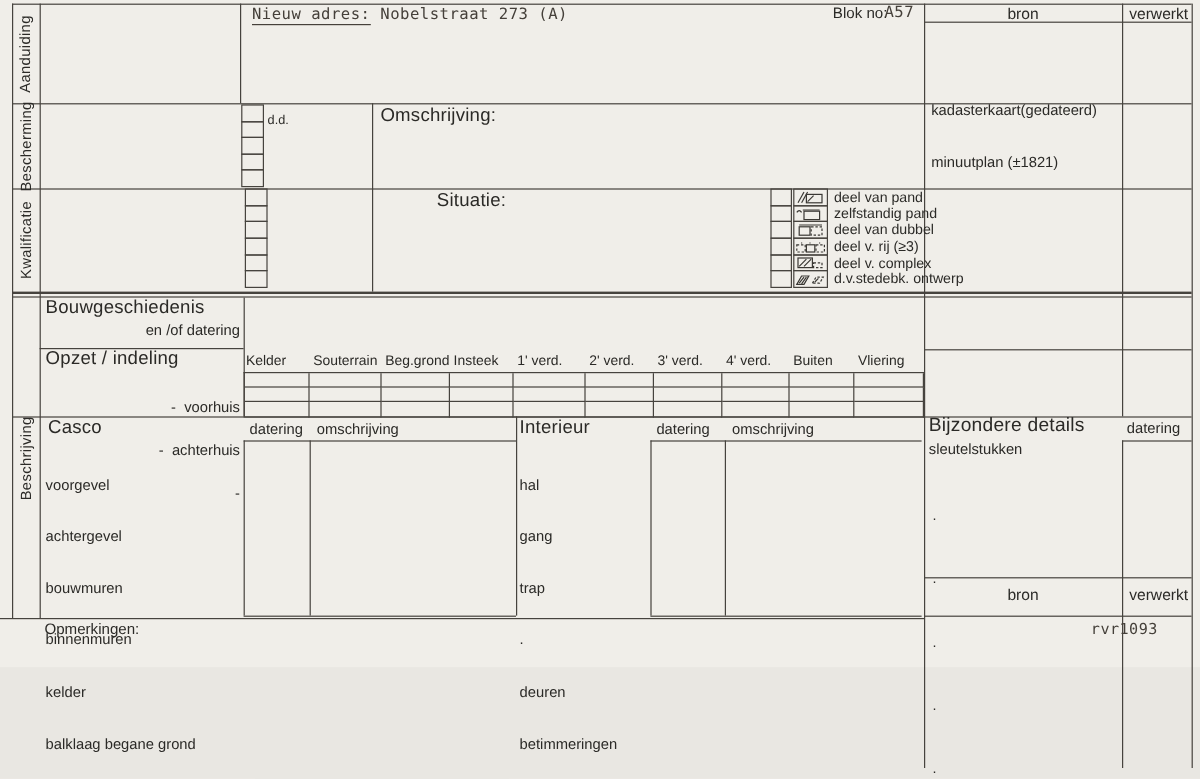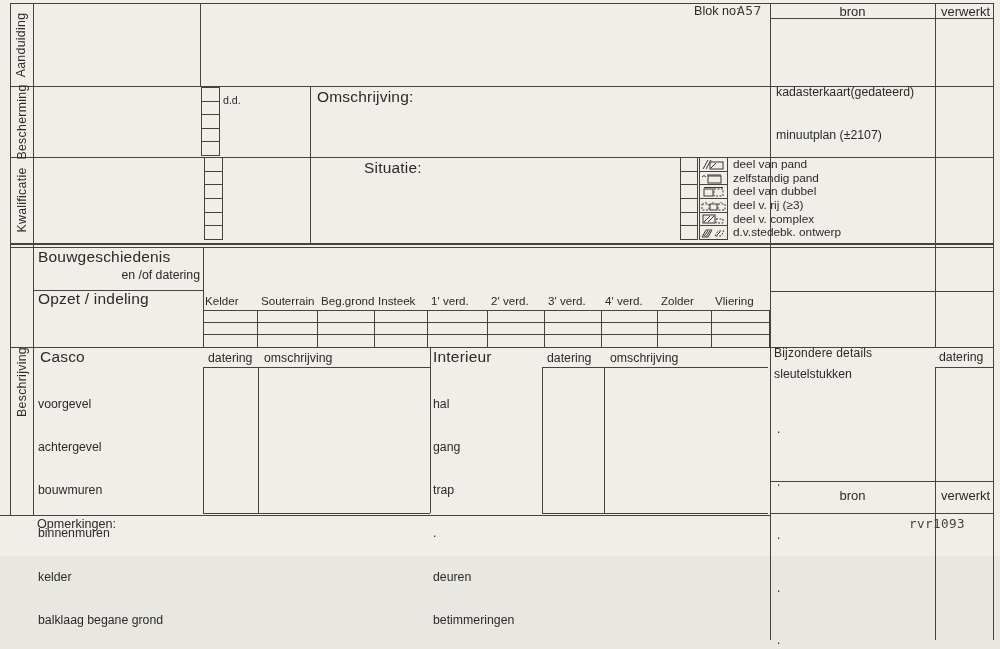--- a/index.html
+++ b/index.html
@@ -18,21 +18,21 @@
   .hline.thick{height:2px;}
   .lbl{position:absolute;font-size:12.3px;line-height:13.4px;white-space:pre;}
   .rows{position:absolute;white-space:pre;font-size:12.3px;}
   .title{position:absolute;font-size:15.5px;white-space:nowrap;letter-spacing:.2px;}
   .hdr{position:absolute;font-size:12.3px;white-space:nowrap;}
   .typed{position:absolute;font-family:"DejaVu Sans Mono","Liberation Mono",monospace;font-size:12.6px;color:var(--typed);white-space:pre;letter-spacing:.4px;}
   .vlabel{position:absolute;display:flex;align-items:center;justify-content:center;}
   .vlabel span{transform:rotate(-90deg);white-space:nowrap;font-size:12.3px;letter-spacing:.3px;}
   .cbstack{position:absolute;}
   .cb{width:17px;border:1px solid var(--line);margin-top:-1px;background:transparent;}
-  .legend{position:absolute;left:636px;top:158px;padding-left:44px;}
+  .legend{position:absolute;left:598px;top:158px;padding-left:44px;}
   .lrow{display:flex;height:13.7px;align-items:stretch;}
   .lbox{width:16px;border:1px solid var(--line);margin-top:-1px;}
   .licon{width:27px;border:1px solid var(--line);margin-top:-1px;margin-left:1px;display:flex;align-items:center;justify-content:center;}
   .ltxt{padding-left:5px;font-size:11.8px;line-height:13.7px;white-space:nowrap;}
   .grid{position:absolute;left:203px;top:310px;width:566px;height:37px;border-top:1px solid var(--line);border-left:1px solid var(--line);display:grid;grid-template-columns:54px 60px 57px 53px 60px 57px 57px 56px 54px 1fr;grid-template-rows:12px 12px 1fr;}
   .gcell{border-right:1px solid var(--line);border-bottom:1px solid var(--line);}
   .gheads{position:absolute;left:203px;top:294px;width:566px;display:grid;grid-template-columns:54px 60px 57px 53px 60px 57px 57px 56px 54px 1fr;}
   .ghead{font-size:11.6px;white-space:nowrap;padding-left:4px;}
   .ralign{text-align:right;}
   svg{display:block;}
@@ -83,28 +83,29 @@
   <div class="vlabel" style="left:10px;top:86px;width:23px;height:71px;">
       <span>Bescherming</span>
     </div>
   <div class="vlabel" style="left:10px;top:157px;width:23px;height:86px;">
       <span>Kwalificatie</span>
     </div>
   <div class="vlabel" style="left:10px;top:248px;width:23px;height:267px;">
       <span>Beschrijving</span>
     </div>
 
+  <div class="typed" style="left:210px;top:5px;font-size:13px;"><span style="border-bottom:1px solid var(--typed);">Nieuw adres:</span><span> Nobelstraat 273 (A)</span></div>
   <div class="lbl" style="left:694px;top:5px;font-size:12.6px;">Blok no:</div>
   <div class="typed" style="left:737px;top:3px;font-size:13px;text-align:center;">A57</div>
 
   <div class="hdr" style="left:770px;top:4px;width:165px;text-align:center;font-size:13px;">bron</div>
   <div class="hdr" style="left:941px;top:4px;font-size:13px;">verwerkt</div>
   <div class="rows" style="left:776px;top:57px;line-height:14.2px;font-size:12.3px;">
     <div>kadasterkaart(gedateerd)</div>
-    <div>minuutplan (±2107)</div>
+    <div>minuutplan (±1821)</div>
   </div>
 
   <div class="cbstack" style="left:201px;top:88px;">
     <div class="cb" style="height:12.6px;"></div>
     <div class="cb" style="height:12.6px;"></div>
     <div class="cb" style="height:12.6px;"></div>
     <div class="cb" style="height:12.6px;"></div>
     <div class="cb" style="height:12.6px;"></div>
   </div>
   <div class="lbl" style="left:223px;top:94px;font-size:10.6px;">d.d.</div>
@@ -201,30 +202,35 @@
           </svg>
       </div>
       <div class="ltxt">d.v.stedebk. ontwerp</div>
     </div>
   </div>
 
   <div class="title" style="left:38px;top:248px;">Bouwgeschiedenis</div>
   <div class="hdr ralign" style="left:90px;top:268px;width:110px;">en /of  datering</div>
 
   <div class="title" style="left:38px;top:290px;">Opzet / indeling</div>
+  <div class="rows ralign" style="left:90px;top:309px;width:110px;line-height:12px;">
+    <div>-  voorhuis</div>
+    <div>-  achterhuis</div>
+    <div>-</div>
+  </div>
   <div class="gheads">
     <div class="ghead" style="padding-left:2px;">Kelder</div>
     <div class="ghead">Souterrain</div>
     <div class="ghead">Beg.grond</div>
     <div class="ghead">Insteek</div>
     <div class="ghead">1' verd.</div>
     <div class="ghead">2' verd.</div>
     <div class="ghead">3' verd.</div>
     <div class="ghead">4' verd.</div>
-    <div class="ghead">Zolder</div>
+    <div class="ghead">Buiten</div>
     <div class="ghead">Vliering</div>
   </div>
   <div class="grid">
     <div class="gcell"></div>
       <div class="gcell"></div>
       <div class="gcell"></div>
       <div class="gcell"></div>
       <div class="gcell"></div>
       <div class="gcell"></div>
       <div class="gcell"></div>
@@ -278,21 +284,21 @@
     <div>trap</div>
     <div>.</div>
     <div>deuren</div>
     <div>betimmeringen</div>
     
     
     
     
   </div>
 
-  <div class="title" style="left:774px;top:346px;font-size:12px;">Bijzondere details</div>
+  <div class="title" style="left:774px;top:346px;font-size:16px;">Bijzondere details</div>
   <div class="hdr" style="left:939px;top:350px;">datering</div>
   <div class="lbl" style="left:774px;top:368px;">sleutelstukken</div>
   <div class="rows" style="left:777px;top:386px;line-height:17.6px;font-size:12px;">
     <div>.</div>
     <div>.</div>
     <div>.</div>
     <div>.</div>
     <div>.</div>
     
   </div>

